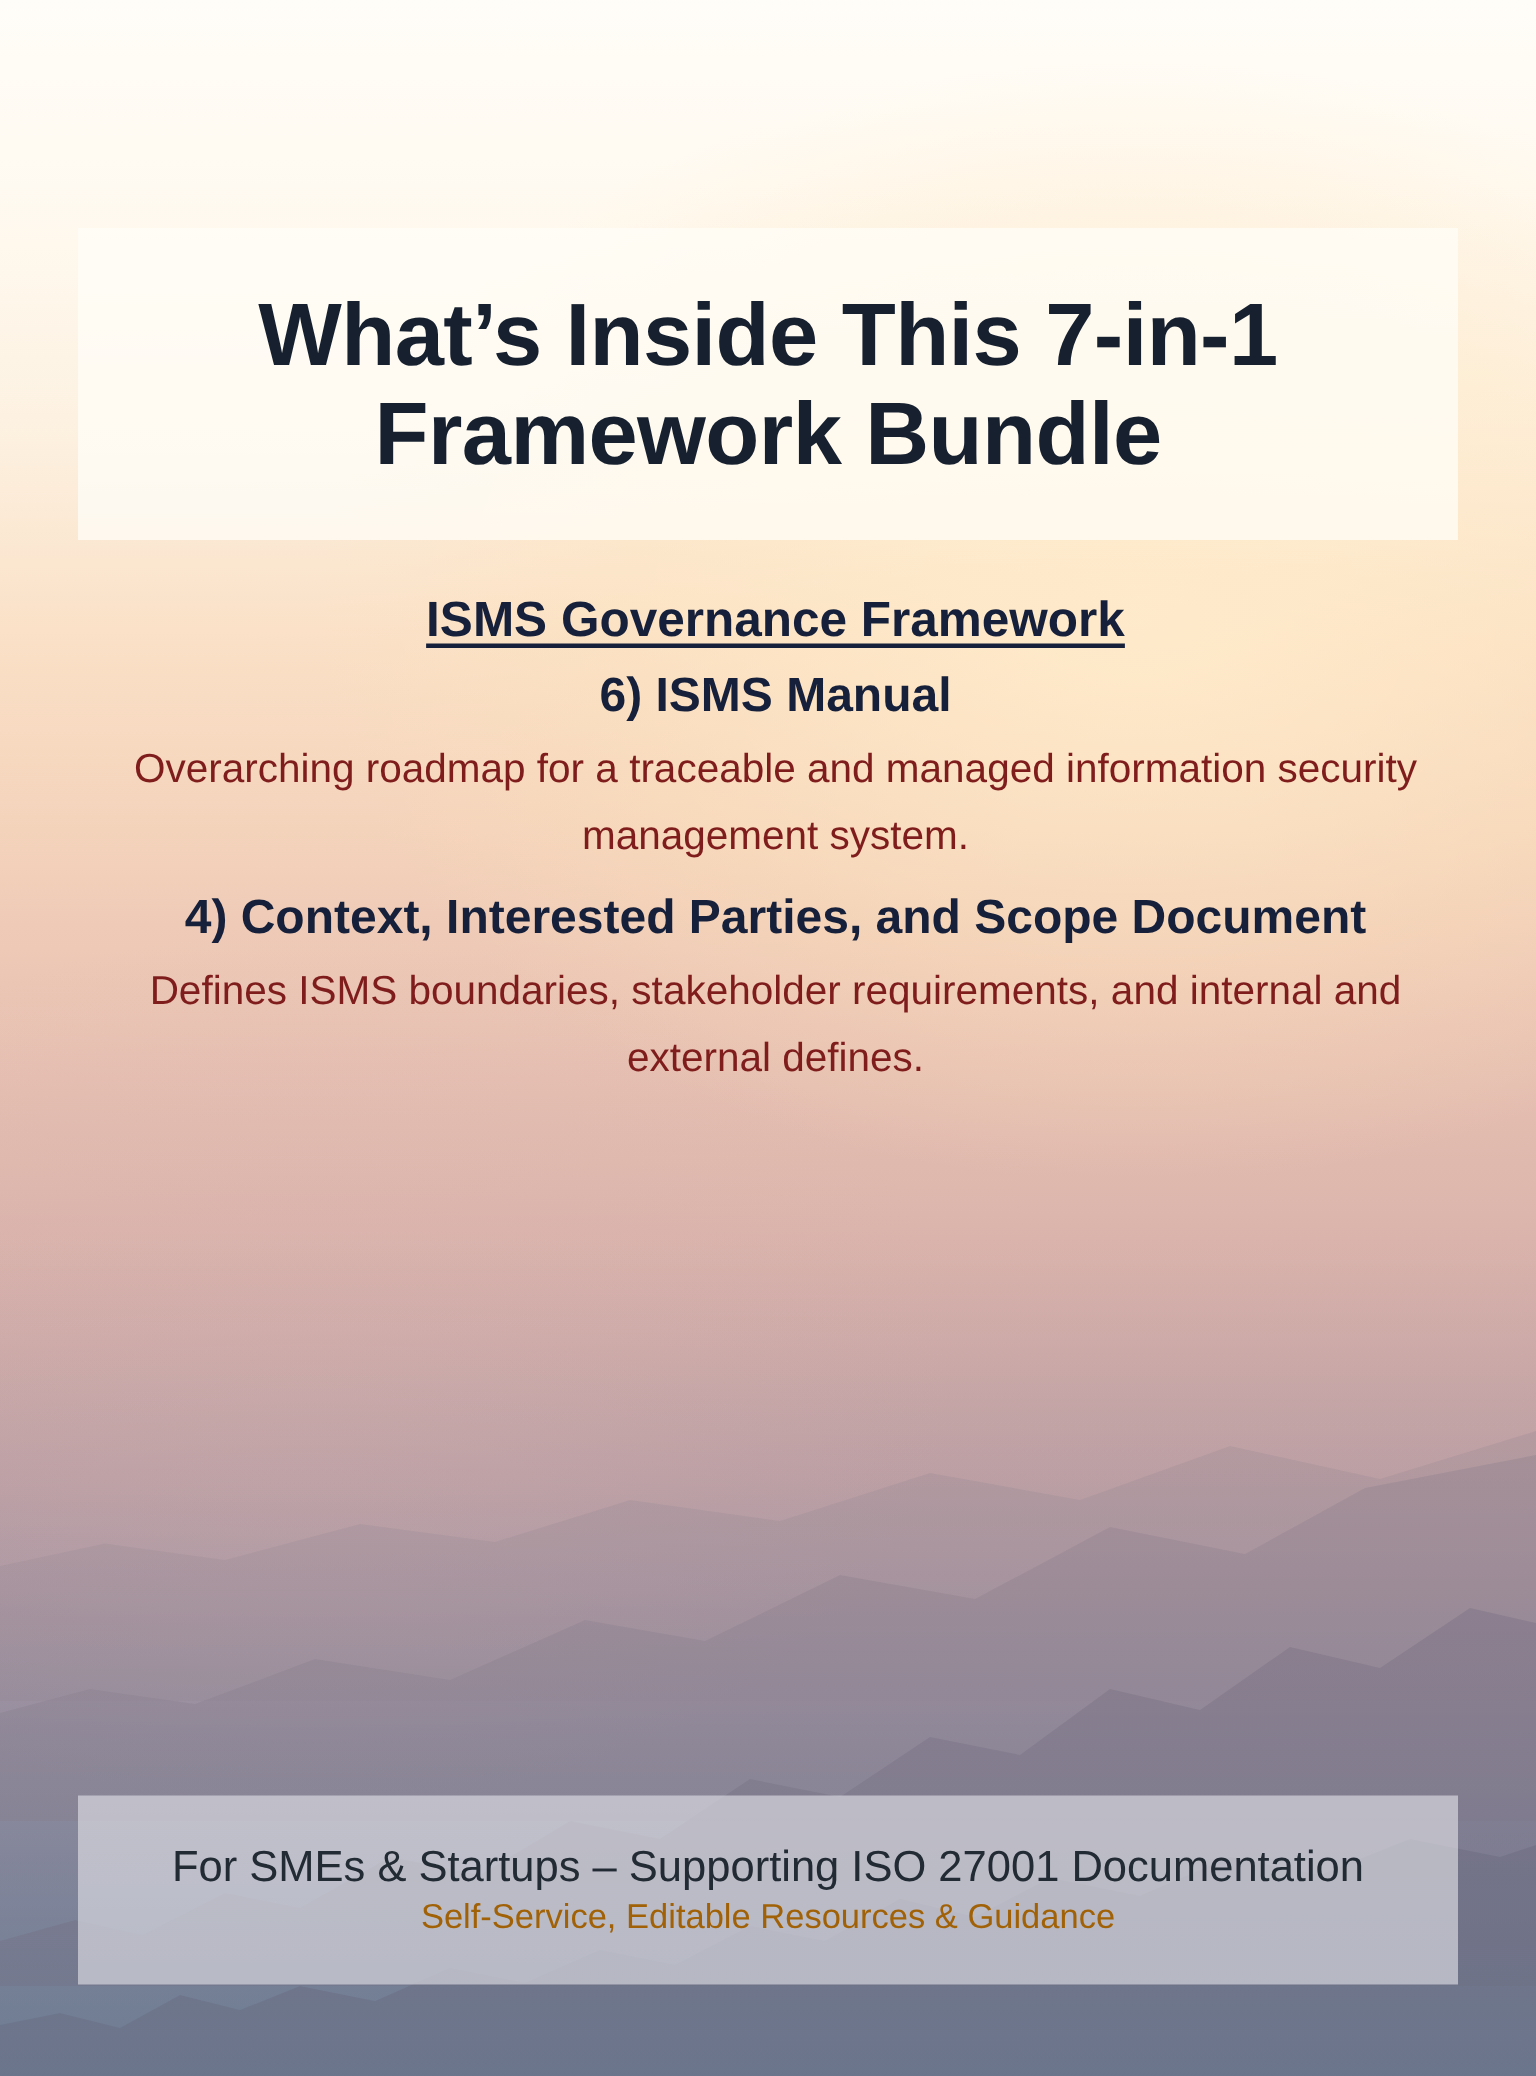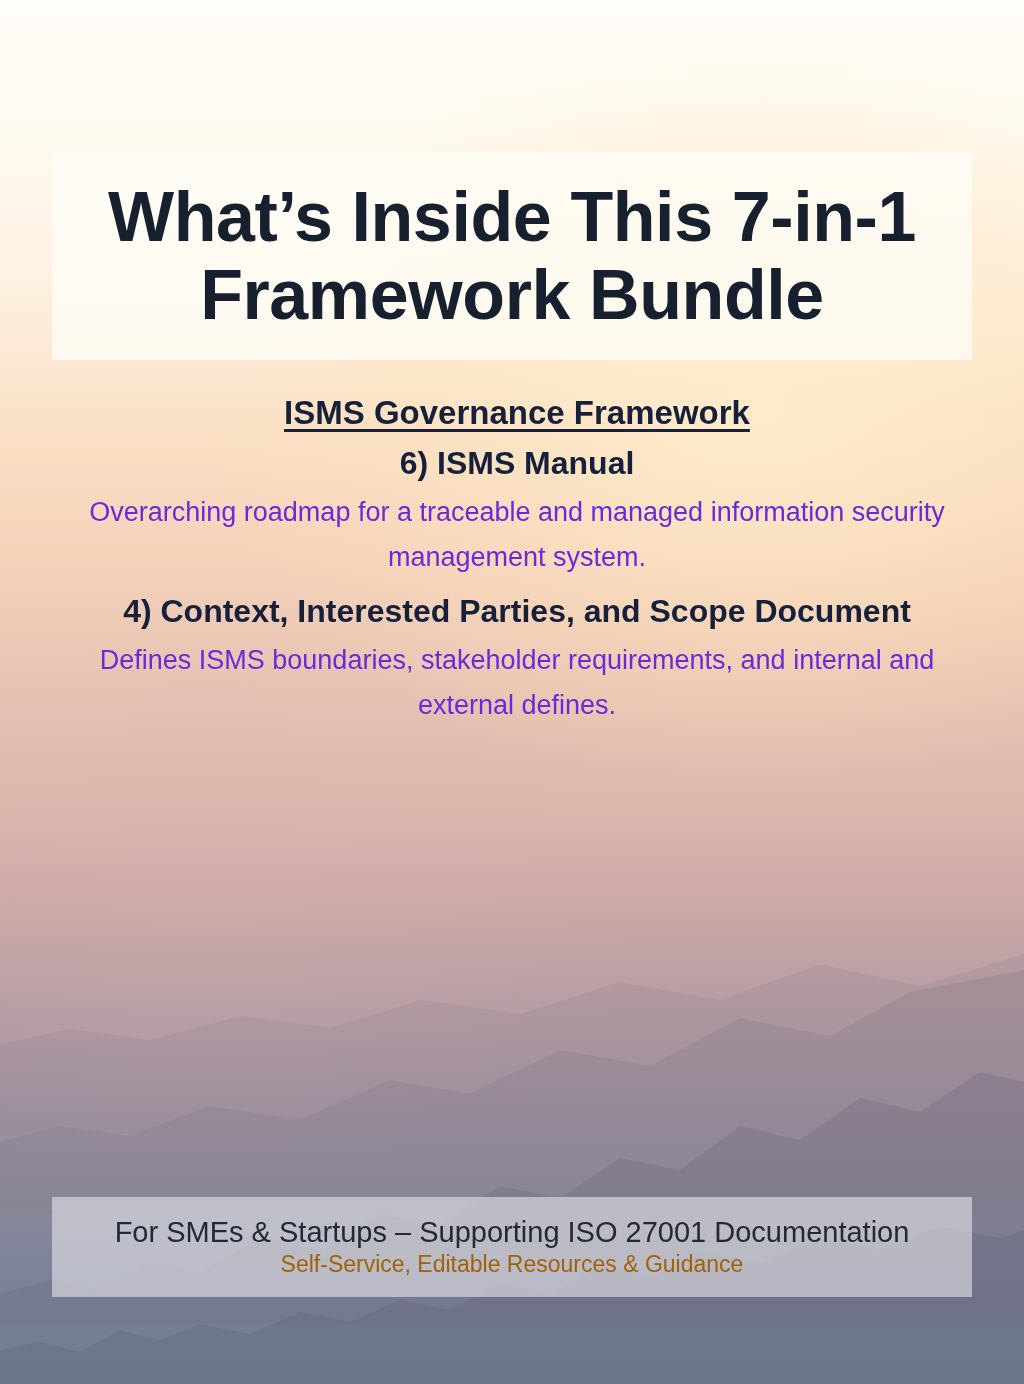--- a/index.html
+++ b/index.html
@@ -60,21 +60,21 @@
 
   
   #title-card {
     position:absolute; left:52px; top:152px;
     width:920px; height:208px;
     background:rgba(255,253,248,.74);
     display:flex; align-items:center; justify-content:center;
     padding:0 28px;
   }
   #title-text {
-    font-size:70px; font-weight:700; line-height:1.12;
+    font-size:59px; font-weight:700; line-height:1.12;
     color:#16202f; text-align:center;
     letter-spacing:-.4px;
   }
 
   
   #content {
     position:absolute; left:62px; top:392px; width:910px;text-align:center;
   }
   .sec-heading {
     font-size:33px; font-weight:700; color:#16203a;
@@ -82,28 +82,28 @@
     text-underline-offset:5px;
     text-decoration-thickness:3px;
     line-height:1.26;
     margin-bottom:9px;
   }
   .item-title {
     font-size:32px; font-weight:700; color:#16203a;
     line-height:1.30; margin-bottom:6px;
   }
   .item-desc {
-    font-size:27px; font-weight:400; color:#6d28d9;
+    font-size:27px; font-weight:400; color:#7f1d1d;
     line-height:1.66; margin-bottom:11px;
   }
 
   
   #footer-band {
     position:absolute; left:52px; top:1197px;
-    width:920px; height:100px;
+    width:920px; height:126px;
     background:rgba(226,226,230,.62);
     display:flex; flex-direction:column;
     align-items:center; justify-content:center;
     padding:0 16px;
   }
   #footer-line1 {
     font-size:29px; font-weight:400; color:#222a33;
     line-height:1.25; text-align:center; white-space:nowrap;
   }
   #footer-line2 {

